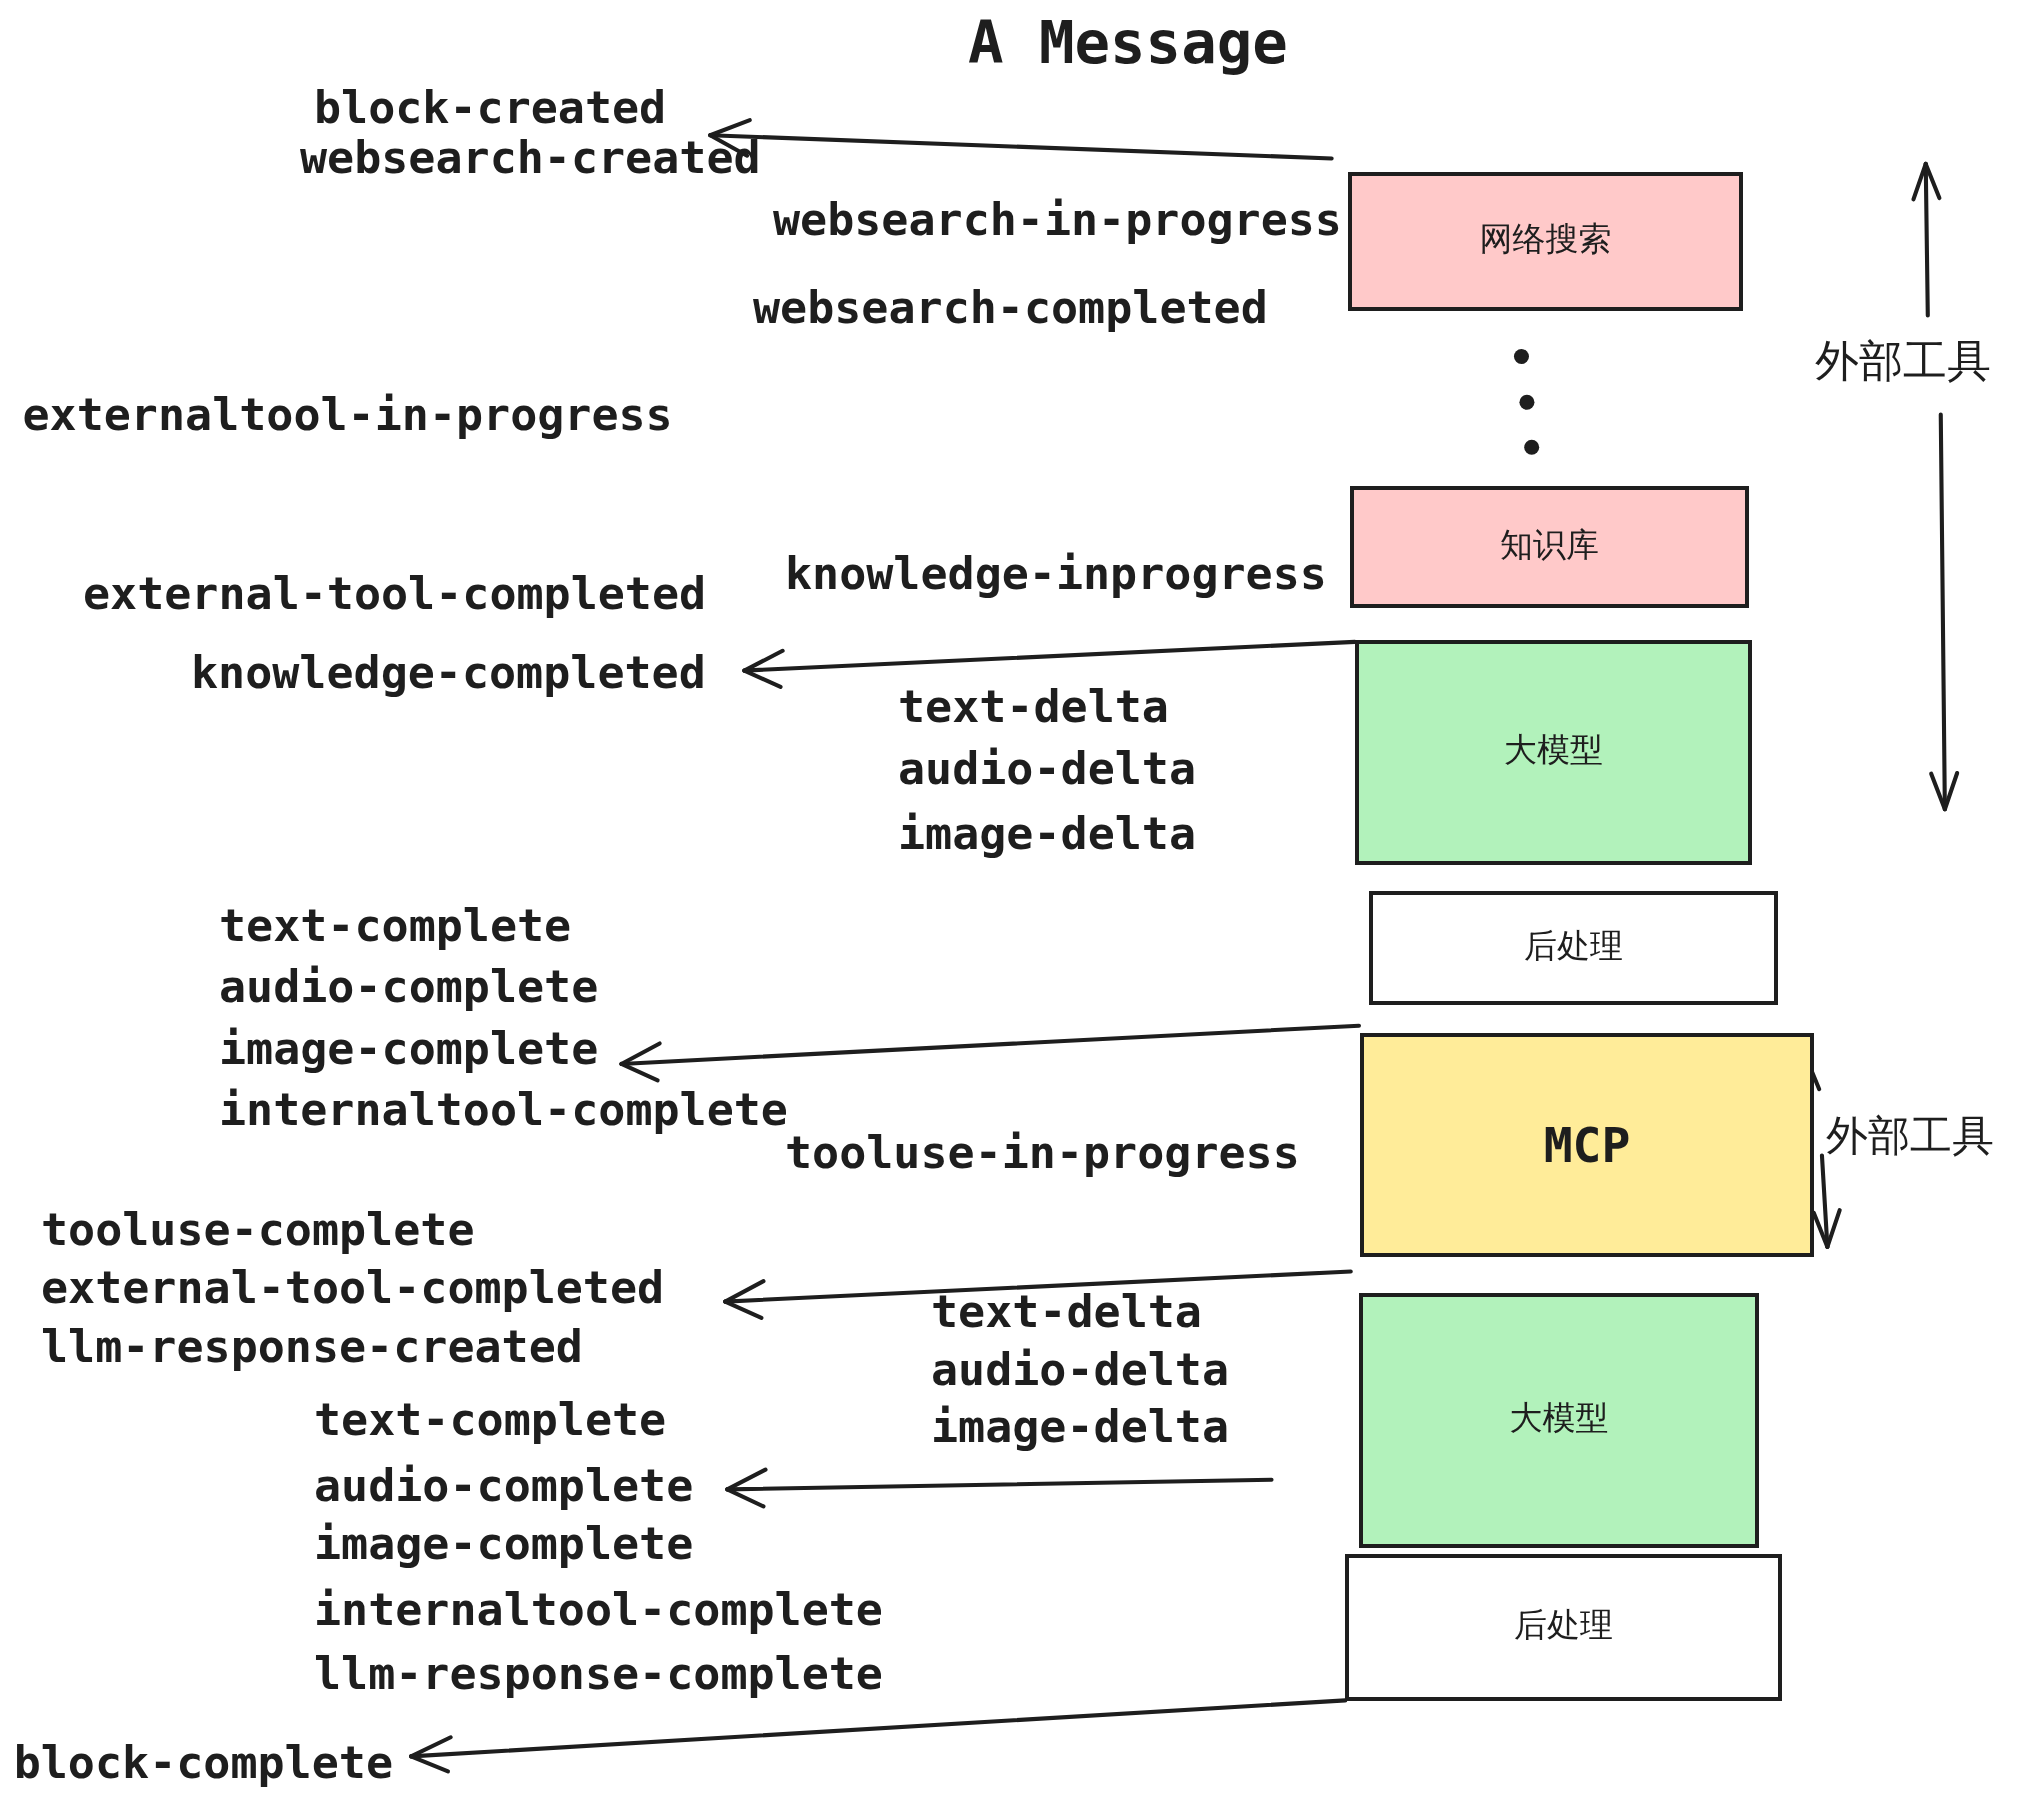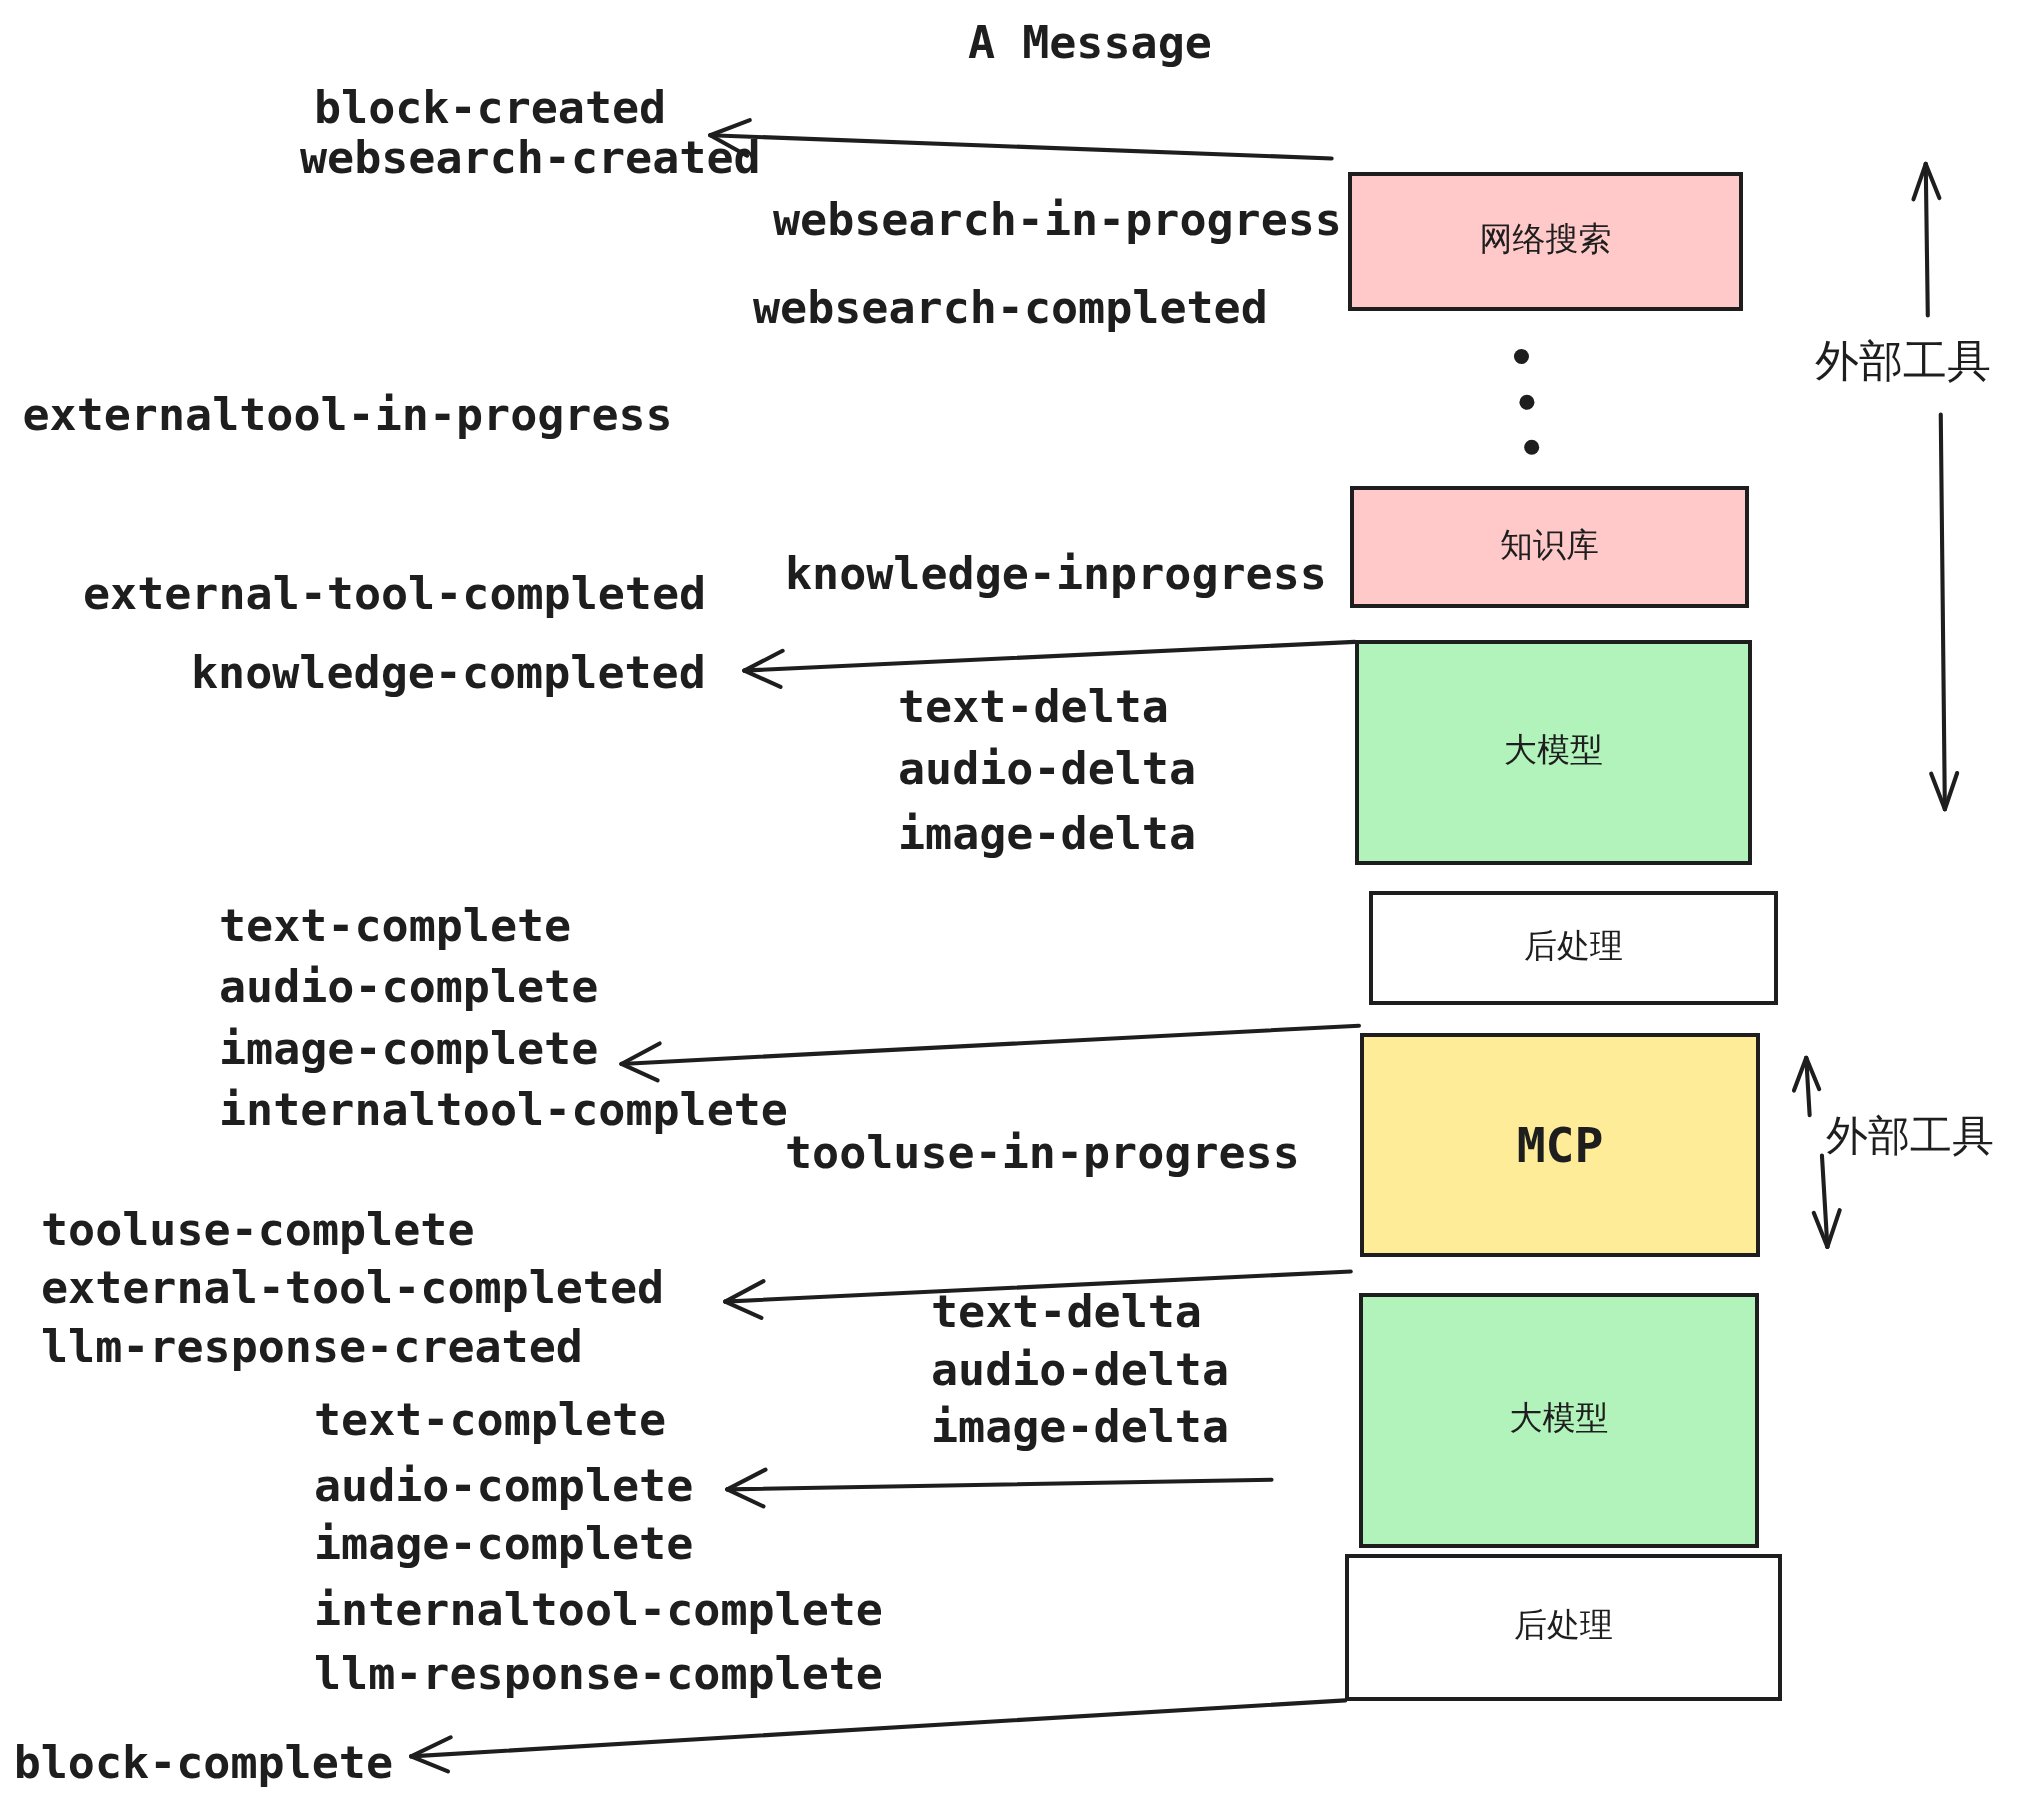--- a/index.html
+++ b/index.html
@@ -1,21 +1,21 @@
 <!DOCTYPE html>
 <html style="font-size:11px"><head>
 <meta charset="utf-8">
 <style>
   html,body{margin:0;padding:0;background:#ffffff;}
   #canvas{position:relative;width:2035px;height:1796px;background:#ffffff;overflow:hidden;
           font-family:"DejaVu Sans Mono", monospace;color:#1e1e1e;}
   .evt{position:absolute;font-family:"DejaVu Sans Mono", monospace;font-weight:bold;
        font-size:45px;line-height:45px;white-space:nowrap;color:#1e1e1e;}
   .title{position:absolute;font-family:"DejaVu Sans Mono", monospace;font-weight:bold;
-       font-size:45px;line-height:45px;white-space:nowrap;color:#1e1e1e;}
+       font-size:59px;line-height:45px;white-space:nowrap;color:#1e1e1e;}
   .box{position:absolute;border:4.8px solid #1e1e1e;display:flex;align-items:center;justify-content:center;
        box-sizing:border-box;background:#fff;}
   .box .lbl{font-family:Liberation Mono, monospace;font-size:33px;line-height:49px;
        color:#1e1e1e;white-space:nowrap;}
   .box .lbl.mono{font-family:"DejaVu Sans Mono",monospace;font-weight:bold;font-size:48px;}
   .side-label{position:absolute;font-family:"DejaVu Sans","Liberation Sans",sans-serif;
        font-size:44px;line-height:46px;color:#1e1e1e;white-space:nowrap;}
   svg.overlay{position:absolute;left:0;top:0;width:2035px;height:1796px;pointer-events:none;}
   svg.overlay path{stroke:#1e1e1e;stroke-width:6;fill:none;stroke-linecap:round;stroke-linejoin:round;}
   svg.overlay circle{fill:#1e1e1e;stroke:none;}
@@ -99,21 +99,21 @@
   </div>
 
   <div class="box" style="left: 1355px; top: 640px; width: 397px; height: 225px; background: rgb(178, 242, 187);">
     <span class="lbl">大模型</span>
   </div>
 
   <div class="box" style="left: 1369px; top: 891px; width: 409px; height: 114px; background: rgb(255, 255, 255);">
     <span class="lbl">后处理</span>
   </div>
 
-  <div class="box" style="left: 1360px; top: 1033px; width: 400px; height: 224px; background: rgb(255, 236, 153);">
+  <div class="box" style="left: 1360px; top: 1033px; width: 454px; height: 224px; background: rgb(255, 236, 153);">
     <span class="lbl mono">MCP</span>
   </div>
 
   <div class="box" style="left: 1359px; top: 1293px; width: 400px; height: 255px; background: rgb(178, 242, 187);">
     <span class="lbl">大模型</span>
   </div>
 
   <div class="box" style="left: 1345px; top: 1554px; width: 437px; height: 147px; background: rgb(255, 255, 255);">
     <span class="lbl">后处理</span>
   </div>

